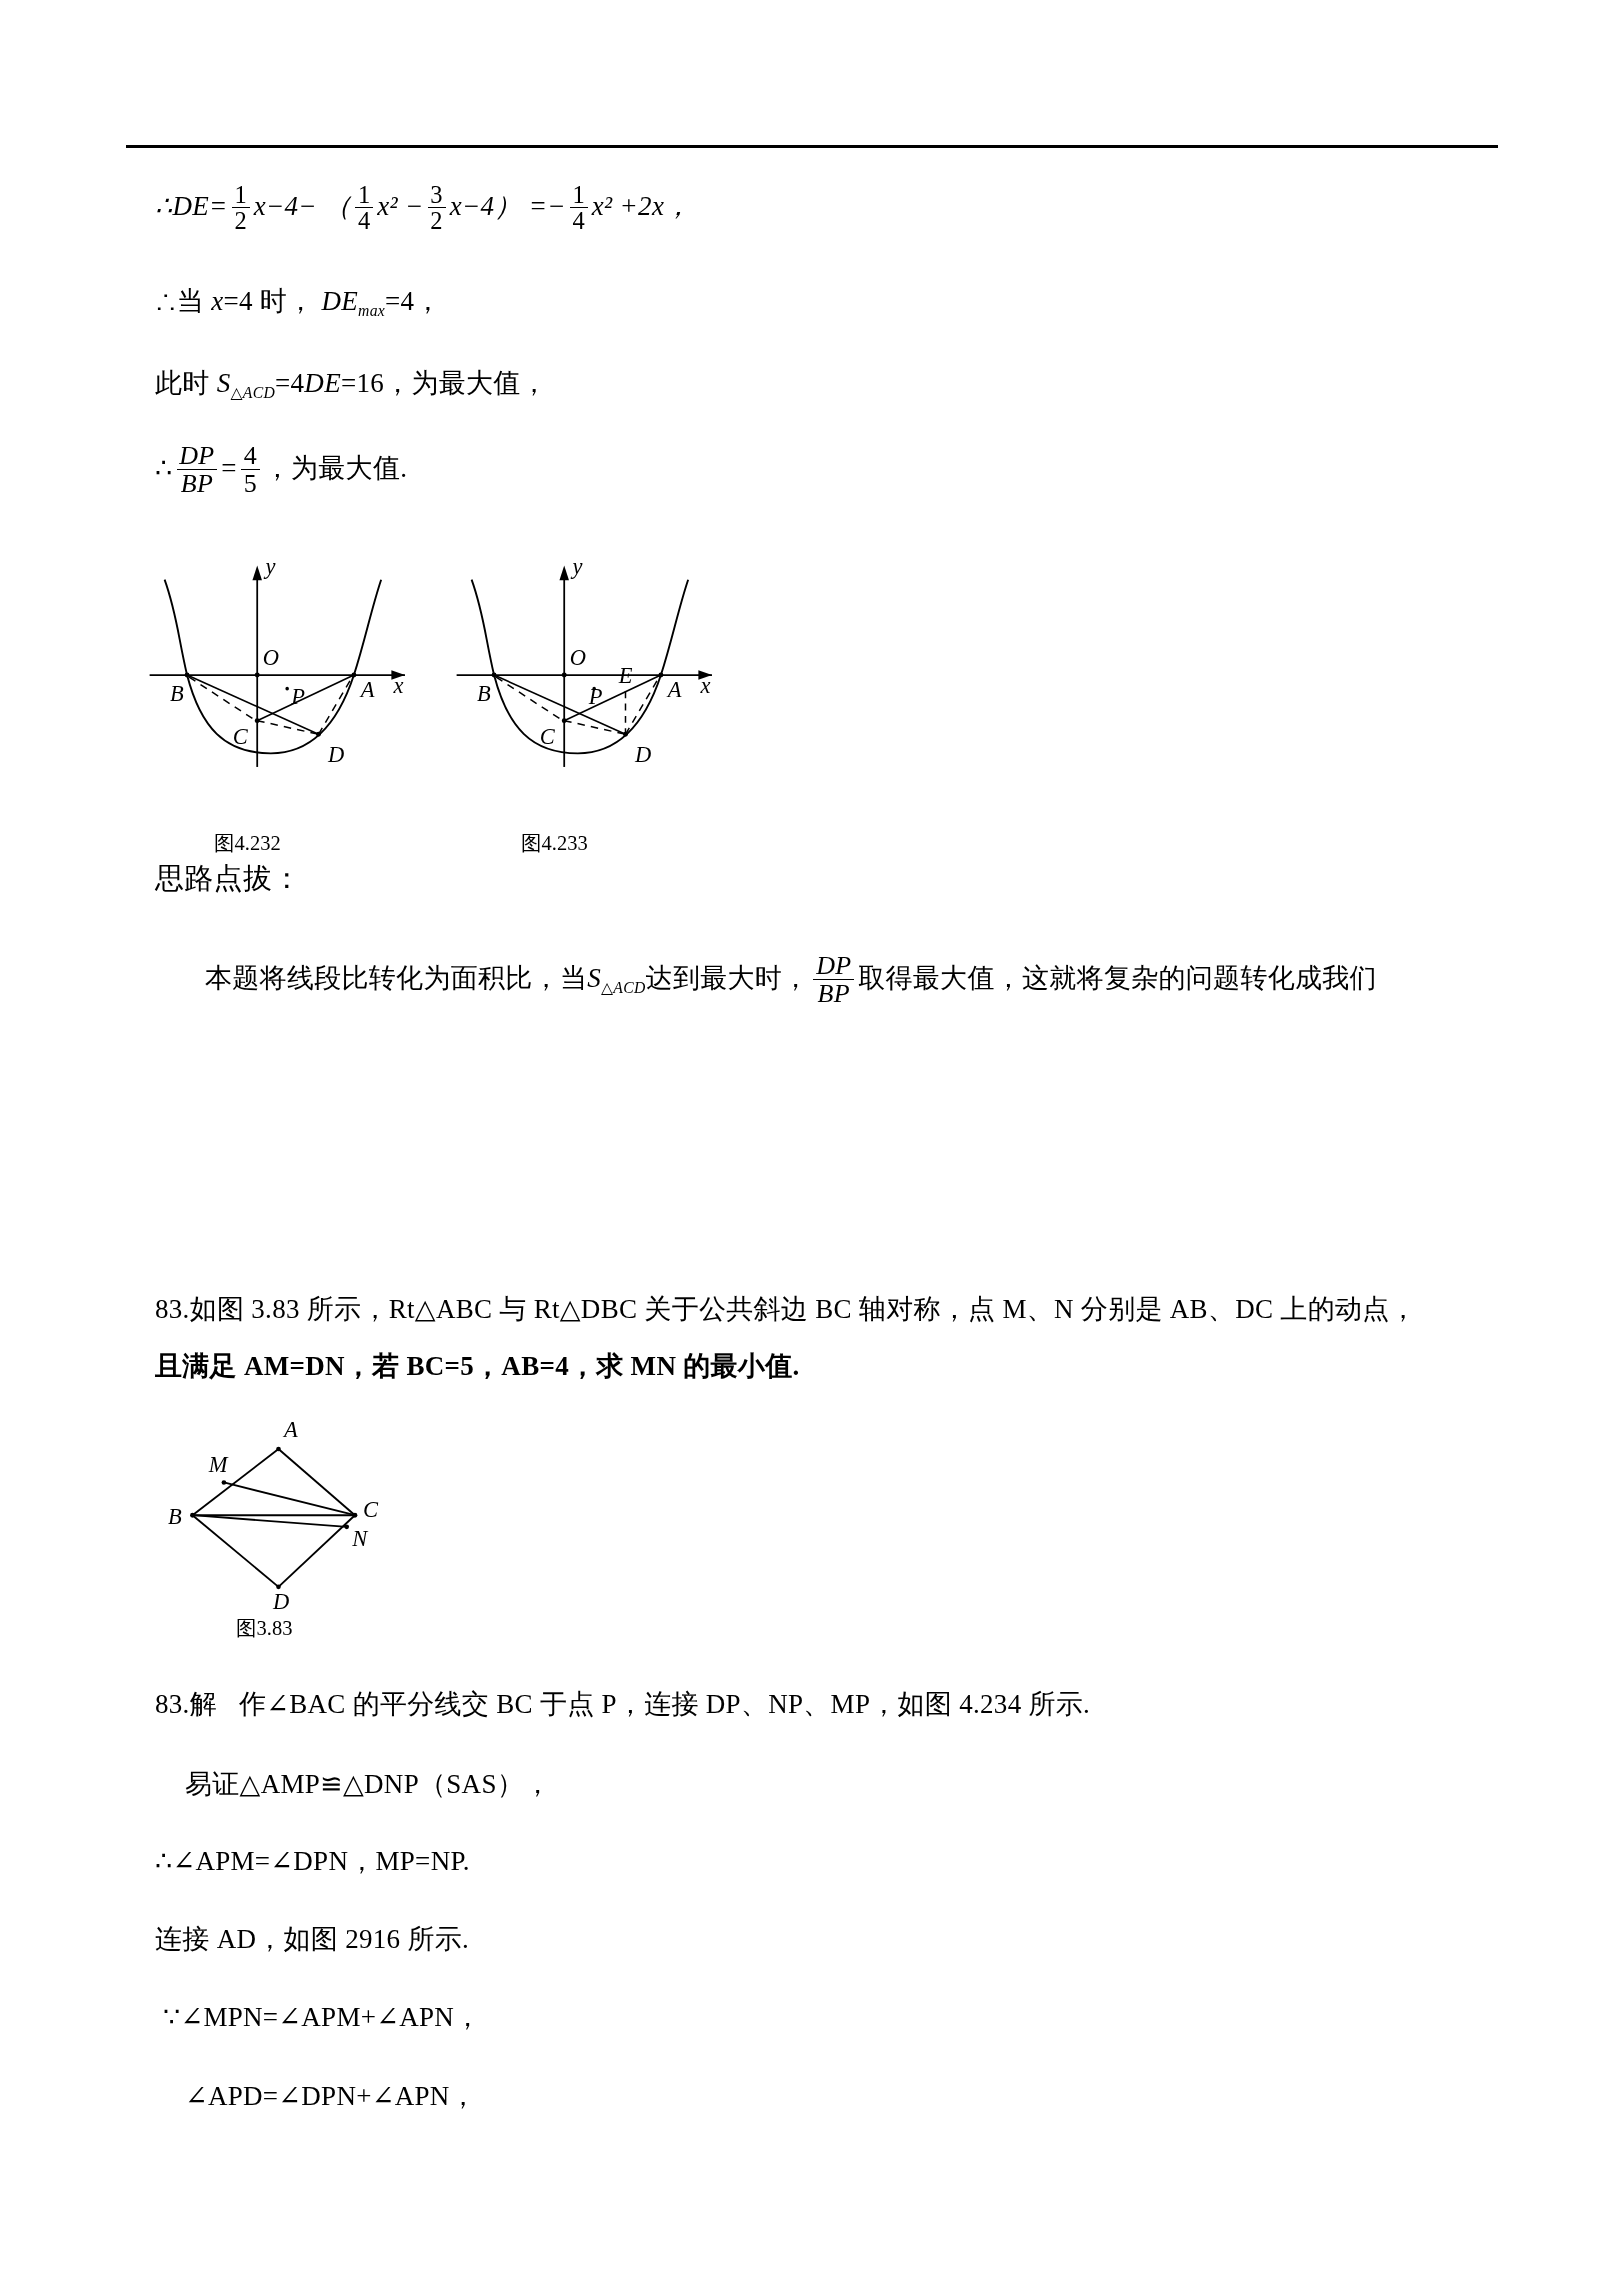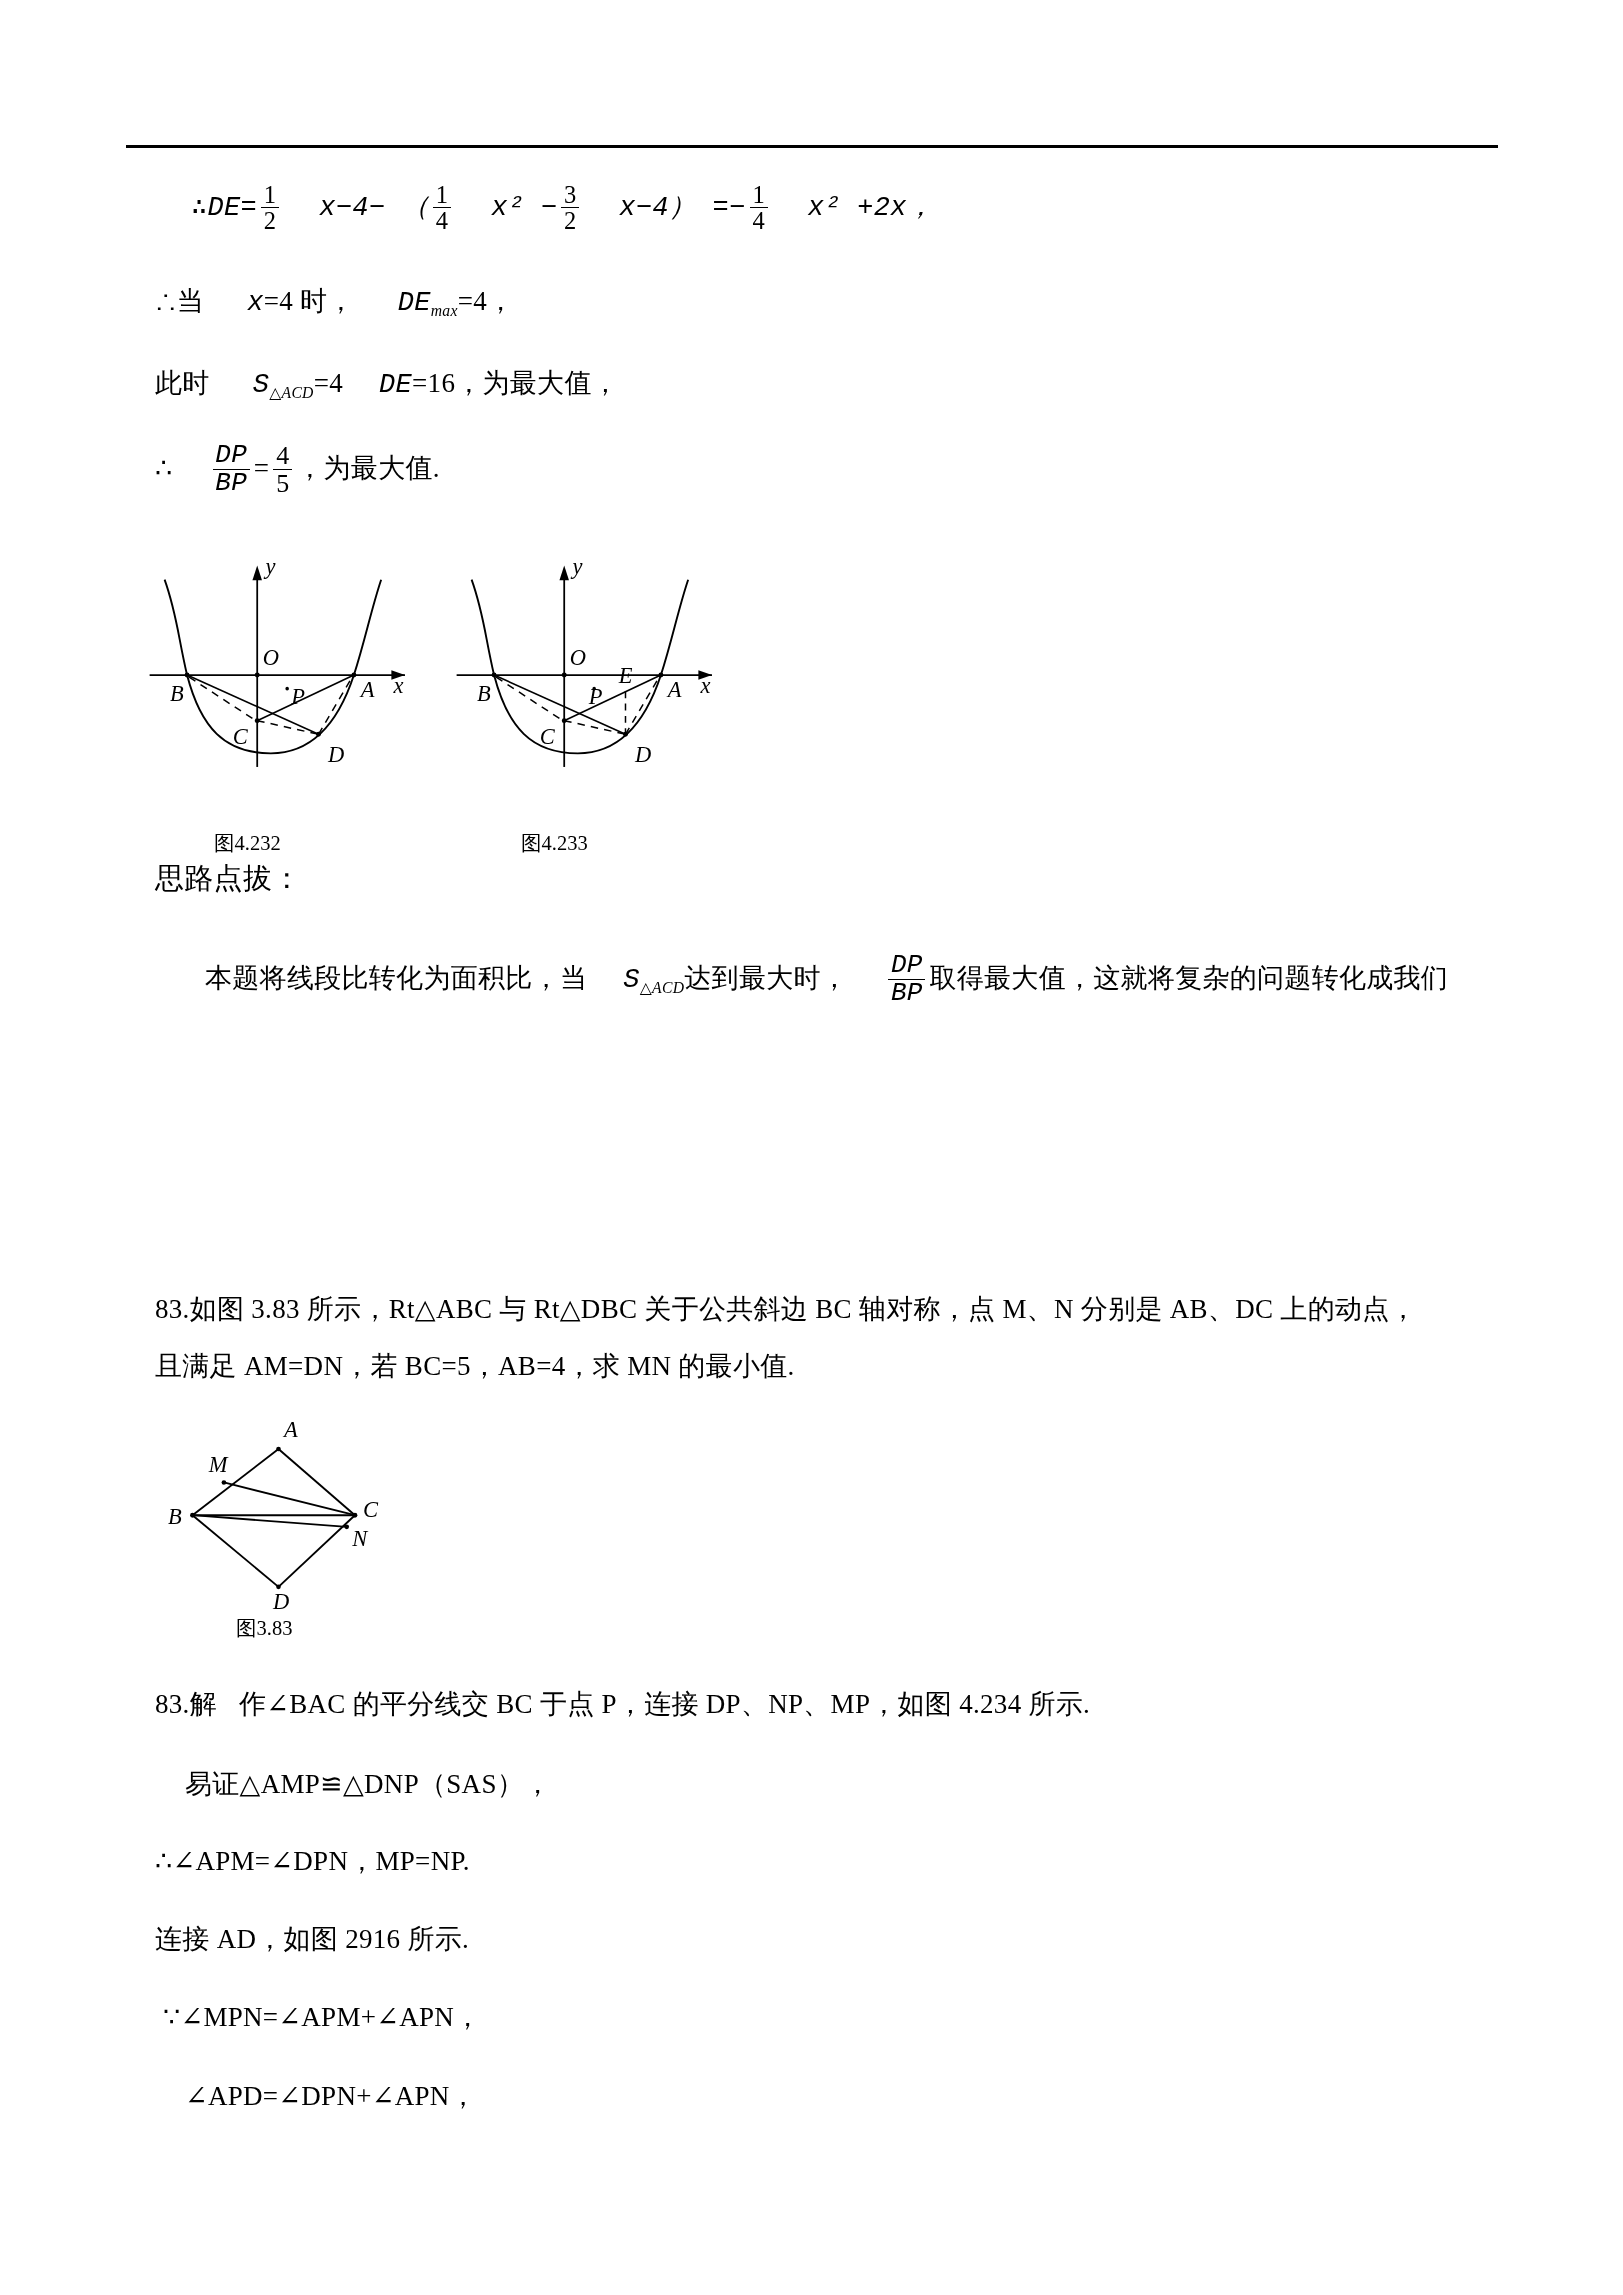--- a/index.html
+++ b/index.html
@@ -21,21 +21,21 @@
 
   
   .line{
     position:absolute;
     font-size:27px;
     line-height:1.0;
     white-space:nowrap;
     letter-spacing:0.3px;
   }
   .cjk{font-family:"Liberation Serif","DejaVu Serif",serif;}
-  .mi{font-style:italic;font-family:Liberation Mono, monospace;margin-left:36px;}
+  .mi{font-style:italic;font-family:Liberation Serif, serif;}
   .bold{font-weight:normal;}
 
   
   .frac{
     display:inline-block;
     vertical-align:middle;
     text-align:center;
     line-height:1.05;
     margin:0 4.1px;
     position:relative;
@@ -156,21 +156,21 @@
 
   <div class="line bold cjk" style="left:155px; top:864px; font-size:29px;">思路点拔：</div>
 
   <div class="line" style="left:205px; top:953px;">
     <span class="cjk">本题将线段比转化为面积比，当</span><span class="mi">S</span><sub class="sb">△ACD</sub><span class="cjk">达到最大时，</span><span class="frac big"><span class="num mi">DP</span><span class="den mi">BP</span></span><span class="cjk">取得最大值，这就将复杂的问题转化成我们</span>
   </div>
 
   <div class="line cjk" style="left:155px; top:1296px;">
     <span>83.</span><span>如图 3.83 所示，Rt△ABC 与 Rt△DBC 关于公共斜边 BC 轴对称，点 M、N 分别是 AB、DC 上的动点，</span>
   </div>
-  <div class="line cjk" style="left:155px; top:1353px;">且满足 AM=DN，若 BC=5，AB=4，求 MN 的最小值.</div>
+  <div class="line cjk" style="left:155px; top:1353px;font-weight:bold;">且满足 AM=DN，若 BC=5，AB=4，求 MN 的最小值.</div>
 
   <div class="fig" style="left:157px; top:1404px;">
     <svg width="273" height="232" viewBox="0 0 400 340">
 
       <line x1="52" y1="163" x2="178" y2="66" stroke="#000" stroke-width="2.8"></line>
       <line x1="178" y1="66" x2="290" y2="163" stroke="#000" stroke-width="2.8"></line>
       <line x1="52" y1="163" x2="290" y2="163" stroke="#000" stroke-width="3.2"></line>
       <line x1="52" y1="163" x2="178" y2="268" stroke="#000" stroke-width="2.8"></line>
       <line x1="178" y1="268" x2="290" y2="163" stroke="#000" stroke-width="2.8"></line>
 

